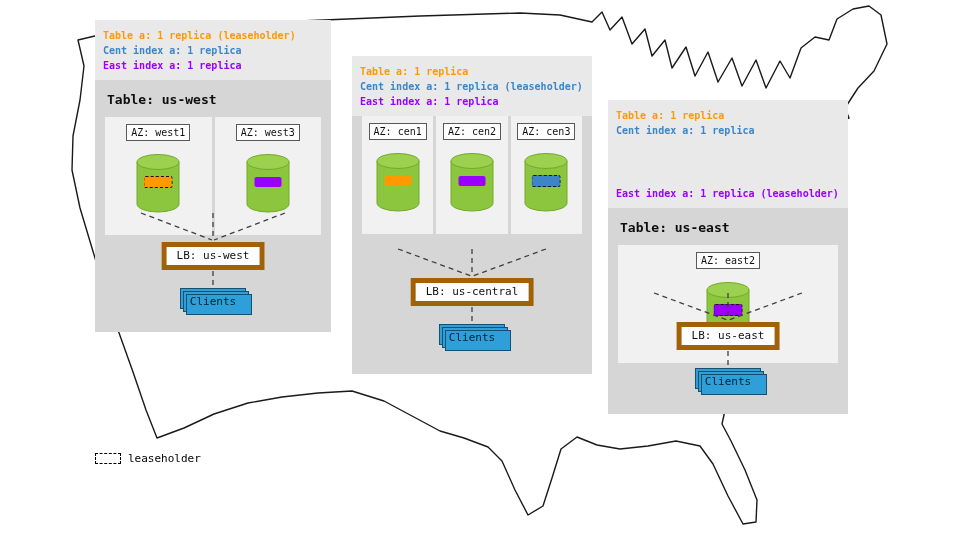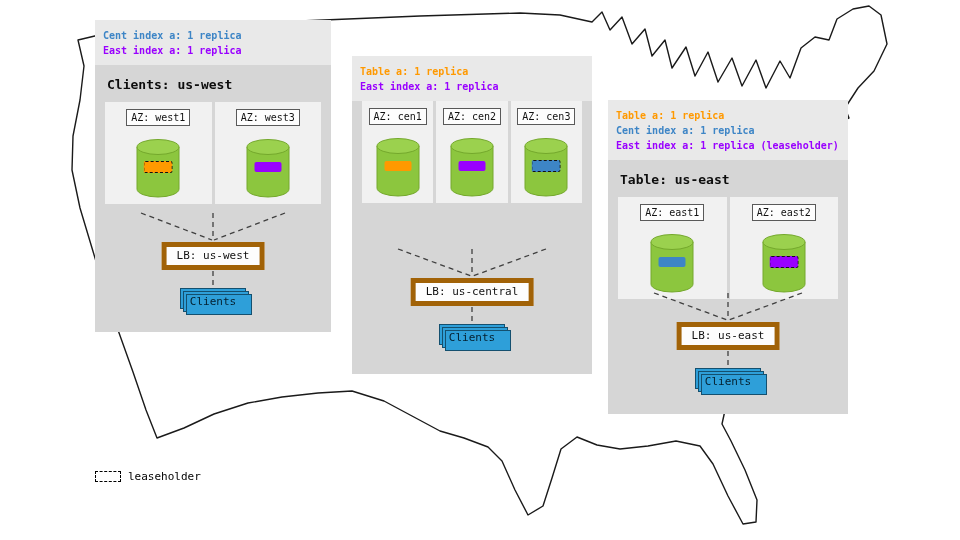--- a/index.html
+++ b/index.html
@@ -14,21 +14,21 @@
   .region { position: absolute; background: #d6d6d6; z-index: 2; }
   .region-west    { left: 95px;  top: 20px;  width: 236px; height: 312px; }
   .region-central { left: 352px; top: 56px;  width: 240px; height: 318px; }
   .region-east    { left: 608px; top: 100px; width: 240px; height: 314px; }
 
   .hdr { background: #e9e9e9; padding: 8px 6px 7px 8px; }
   .hline { font-size: 10px; line-height: 15px; font-weight: 700; white-space: nowrap; }
 
   .region-title { margin: 12px 12px 10px; font-size: 13px; font-weight: 700; color: #0d0d0d; }
 
-  .az-panel { margin: 0 10px; height: 102px; display: flex; gap: 3px; }
+  .az-panel { margin: 0 10px; height: 118px; display: flex; gap: 3px; }
   .az { flex: 1; background: #f1f1f1; display: flex; flex-direction: column; align-items: center; padding-top: 7px; }
   .az-label { font-size: 10px; line-height: 13px; color: #111; background: #fdfdfd; border: 1px solid #595959; padding: 1px 4px; white-space: nowrap; }
 
   .cyl-wrap { position: relative; margin-top: 12px; width: 46px; height: 60px; }
   .cyl { display: block; }
   .cyl-body { fill: var(--c-db_green); stroke: var(--c-db_green_stroke); stroke-width: 1; }
   .cyl-top  { fill: var(--c-db_green_top); stroke: var(--c-db_green_stroke); stroke-width: 1; }
   .chip { position: absolute; top: 24px; left: 50%; transform: translateX(-50%); width: 27px; height: 10px; border-radius: 2px; }
   .chip.leaseholder { width: 29px; height: 12px; border: 1.5px dashed #111; top: 23px; }
 
@@ -36,37 +36,38 @@
   .connectors path { fill: none; stroke: #3f3f3f; stroke-width: 1.3; stroke-dasharray: 5 4; }
 
   .lb { position: absolute; top: 222px; left: 50%; transform: translateX(-50%); background: #fdfdfd; border: 5px solid #a16207; font-size: 11px; line-height: 18px; padding: 0 10px; white-space: nowrap; color: #111; }
 
   .clients { position: absolute; top: 268px; left: 50%; transform: translateX(-50%); width: 66px; height: 21px; background: var(--c-clients_blue); border: 1px solid var(--c-clients_border); display: flex; align-items: flex-end; justify-content: center; font-size: 11px; color: #041f2e; z-index: 3; }
   .clients::before, .clients::after { content: ""; position: absolute; width: 100%; height: 100%; background: var(--c-clients_blue); border: 1px solid var(--c-clients_border); z-index: -1; }
   .clients::before { left: 2px; top: 2px; }
   .clients::after  { left: 5px; top: 5px; }
 
   
-  .legend { position: absolute; left: 95px; top: 470px; z-index: 2; display: flex; align-items: center; gap: 7px; }
+  .legend { position: absolute; left: 95px; top: 452px; z-index: 2; display: flex; align-items: center; gap: 7px; }
   .legend-swatch { display: inline-block; width: 26px; height: 11px; border: 1.5px dashed #000; background: #fff; }
   .legend-label { font-size: 11px; color: #000; }
 </style>
 </head>
 <body>
 
 <svg class="map-svg" width="960" height="540" viewBox="0 0 960 540">
   <path class="map-outline" d="M78 40 L120 30 L200 26 L300 21 L420 16 L520 13 L560 15 L592 22 L602 12 L610 30 L622 17 L632 44 L645 29 L652 56 L665 40 L672 68 L686 47 L695 76 L708 52 L718 82 L732 58 L742 86 L756 60 L766 88 L780 61 L790 78 L801 48 L815 37 L829 40 L837 19 L853 9 L869 6 L881 15 L887 44 L874 71 L858 88 L845 108 L849 118 L833 124 L820 140 L807 149 L798 172 L786 200 L776 232 L768 262 L757 298 L747 330 L738 360 L729 392 L722 424 L731 441 L745 470 L757 500 L756 522 L743 524 L728 496 L713 464 L700 446 L676 441 L648 446 L620 449 L597 445 L577 437 L561 449 L552 478 L543 506 L528 515 L515 490 L502 461 L488 447 L464 438 L440 431 L412 416 L384 401 L352 391 L318 393 L282 397 L248 403 L214 414 L184 428 L157 438 L146 410 L133 372 L118 330 L104 288 L92 248 L80 208 L72 170 L73 136 L80 100 L84 66 Z"></path>
 </svg>
 
 <section class="region region-west">
   <div class="hdr">
+    <div class="hline" style="color: rgb(255, 153, 0);">Table a: 1 replica (leaseholder)</div>
     <div class="hline" style="color: rgb(61, 133, 198);">Cent index a: 1 replica</div>
     <div class="hline" style="color: rgb(153, 0, 255);">East index a: 1 replica</div>
   </div>
-  <div class="region-title">Clients: us-west</div>
+  <div class="region-title">Table: us-west</div>
   <div class="az-panel">
     <div class="az">
       <div class="az-label">AZ: west1</div>
       <div class="cyl-wrap">
         <svg class="cyl" width="46" height="60" viewBox="0 0 46 60">
           <path class="cyl-body" d="M2 9 L2 51 A21 8 0 0 0 44 51 L44 9 Z"></path>
           <ellipse class="cyl-top" cx="23" cy="9" rx="21" ry="7.5"></ellipse>
         </svg>
         <span class="chip leaseholder" style="background: rgb(255, 153, 0);"></span>
       </div>
@@ -87,20 +88,21 @@
   </svg>
   <div class="lb">LB: us-west</div>
   <div class="clients">
     <span>Clients</span>
   </div>
 </section>
 
 <section class="region region-central">
   <div class="hdr">
     <div class="hline" style="color: rgb(255, 153, 0);">Table a: 1 replica</div>
+    <div class="hline" style="color: rgb(61, 133, 198);">Cent index a: 1 replica (leaseholder)</div>
     <div class="hline" style="color: rgb(153, 0, 255);">East index a: 1 replica</div>
   </div>
   <div class="az-panel">
     <div class="az">
       <div class="az-label">AZ: cen1</div>
       <div class="cyl-wrap">
         <svg class="cyl" width="46" height="60" viewBox="0 0 46 60">
           <path class="cyl-body" d="M2 9 L2 51 A21 8 0 0 0 44 51 L44 9 Z"></path>
           <ellipse class="cyl-top" cx="23" cy="9" rx="21" ry="7.5"></ellipse>
         </svg>
@@ -134,34 +136,24 @@
   <div class="lb">LB: us-central</div>
   <div class="clients">
     <span>Clients</span>
   </div>
 </section>
 
 <section class="region region-east">
   <div class="hdr">
     <div class="hline" style="color: rgb(255, 153, 0);">Table a: 1 replica</div>
     <div class="hline" style="color: rgb(61, 133, 198);">Cent index a: 1 replica</div>
-    <div class="hline" style="color: rgb(153, 0, 255);">East index a: 1 replica (leaseholder)</div>
+    <div class="hline" style="color: rgb(153, 0, 255); margin-top: 48px;">East index a: 1 replica (leaseholder)</div>
   </div>
   <div class="region-title">Table: us-east</div>
   <div class="az-panel">
-    <div class="az">
-      <div class="az-label">AZ: east1</div>
-      <div class="cyl-wrap">
-        <svg class="cyl" width="46" height="60" viewBox="0 0 46 60">
-          <path class="cyl-body" d="M2 9 L2 51 A21 8 0 0 0 44 51 L44 9 Z"></path>
-          <ellipse class="cyl-top" cx="23" cy="9" rx="21" ry="7.5"></ellipse>
-        </svg>
-        <span class="chip" style="background: rgb(61, 133, 198);"></span>
-      </div>
-    </div>
     <div class="az">
       <div class="az-label">AZ: east2</div>
       <div class="cyl-wrap">
         <svg class="cyl" width="46" height="60" viewBox="0 0 46 60">
           <path class="cyl-body" d="M2 9 L2 51 A21 8 0 0 0 44 51 L44 9 Z"></path>
           <ellipse class="cyl-top" cx="23" cy="9" rx="21" ry="7.5"></ellipse>
         </svg>
         <span class="chip leaseholder" style="background: rgb(153, 0, 255);"></span>
       </div>
     </div>

